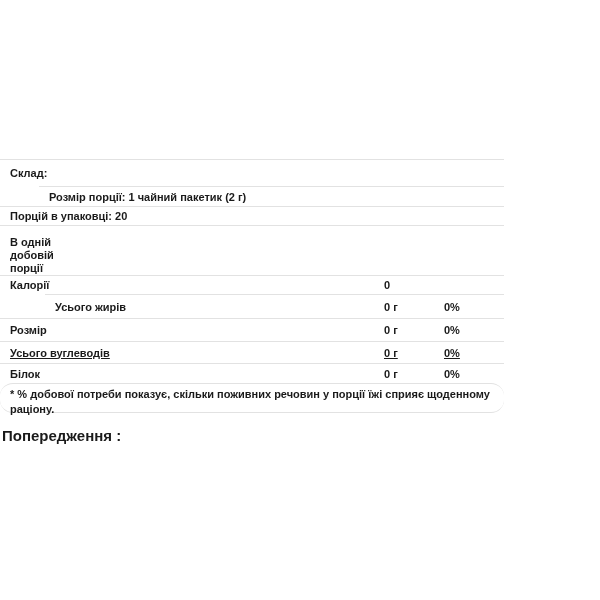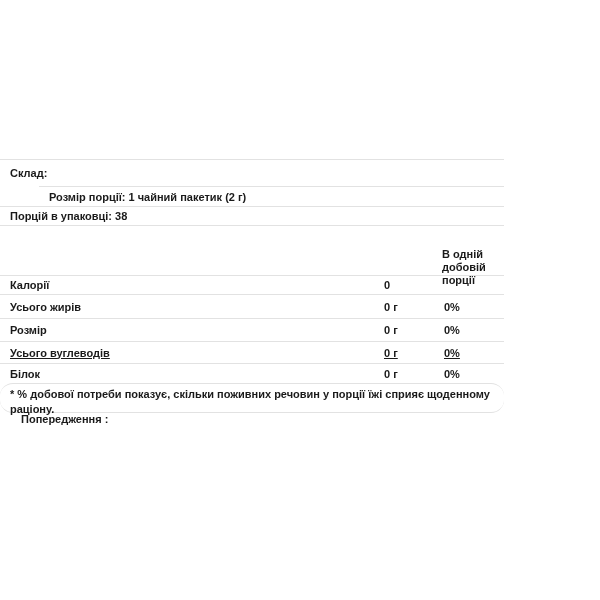--- a/index.html
+++ b/index.html
@@ -25,62 +25,64 @@
     display: flex;
     align-items: center;
     font-size: 11px;
   }
   .info-1 { height: 27px; }
   .info-2 { height: 20px; margin-left: 39px; }
   .info-3 { height: 19px; }
   .header-row {
     height: 50px;
     align-items: flex-start;
-    padding-top: 22px;
+    padding-top: 10px;
     line-height: 13px;
+    flex-direction: column;
   }
   .flex-spacer { flex: 1 1 auto; }
   .col-amount { width: 60px; flex: 0 0 60px; }
   .col-dv     { width: 58px; flex: 0 0 58px; }
   .data-row .nutrient-label { flex: 1 1 auto; }
   .data-1 { height: 19px; }
-  .data-2 { height: 24px; }
+  .data-2 { height: 24px; margin-left: 45px; }
   .data-3 { height: 23px; }
   .data-4 { height: 22px; text-decoration: underline; }
   .data-5 { height: 20px; }
   .footnote {
     box-sizing: border-box;
     border-top: 1px solid #e2e2e2;
     border-bottom: 1px solid #e2e2e2;
     height: 30px;
     padding: 3px 10px 0 10px;
     font-size: 11px;
     line-height: 15px;
     border-radius: 13px;
   }
   .warning {
-    padding: 0 21px;
-    font-size: 11px;
+    margin-top: 14px;
+    padding: 0 2px;
+    font-size: 15px;
   }
 </style>
 </head>
 <body>
 
 <div class="sheet">
 
   <div class="row info-1">
     <span>Склад:</span>
   </div>
 
   <div class="row info-2">
     <span>Розмір порції: 1 чайний пакетик (2 г)</span>
   </div>
 
   <div class="row info-3">
-    <span>Порцій в упаковці: 38</span>
+    <span>Порцій в упаковці: 20</span>
   </div>
 
   <div class="row header-row">
     <span class="flex-spacer"></span>
     <span class="col-amount">В одній добовій порції</span>
   </div>
 
   <div class="row data-row data-1">
     <span class="nutrient-label">Калорії</span>
     <span class="col-amount">0</span>

